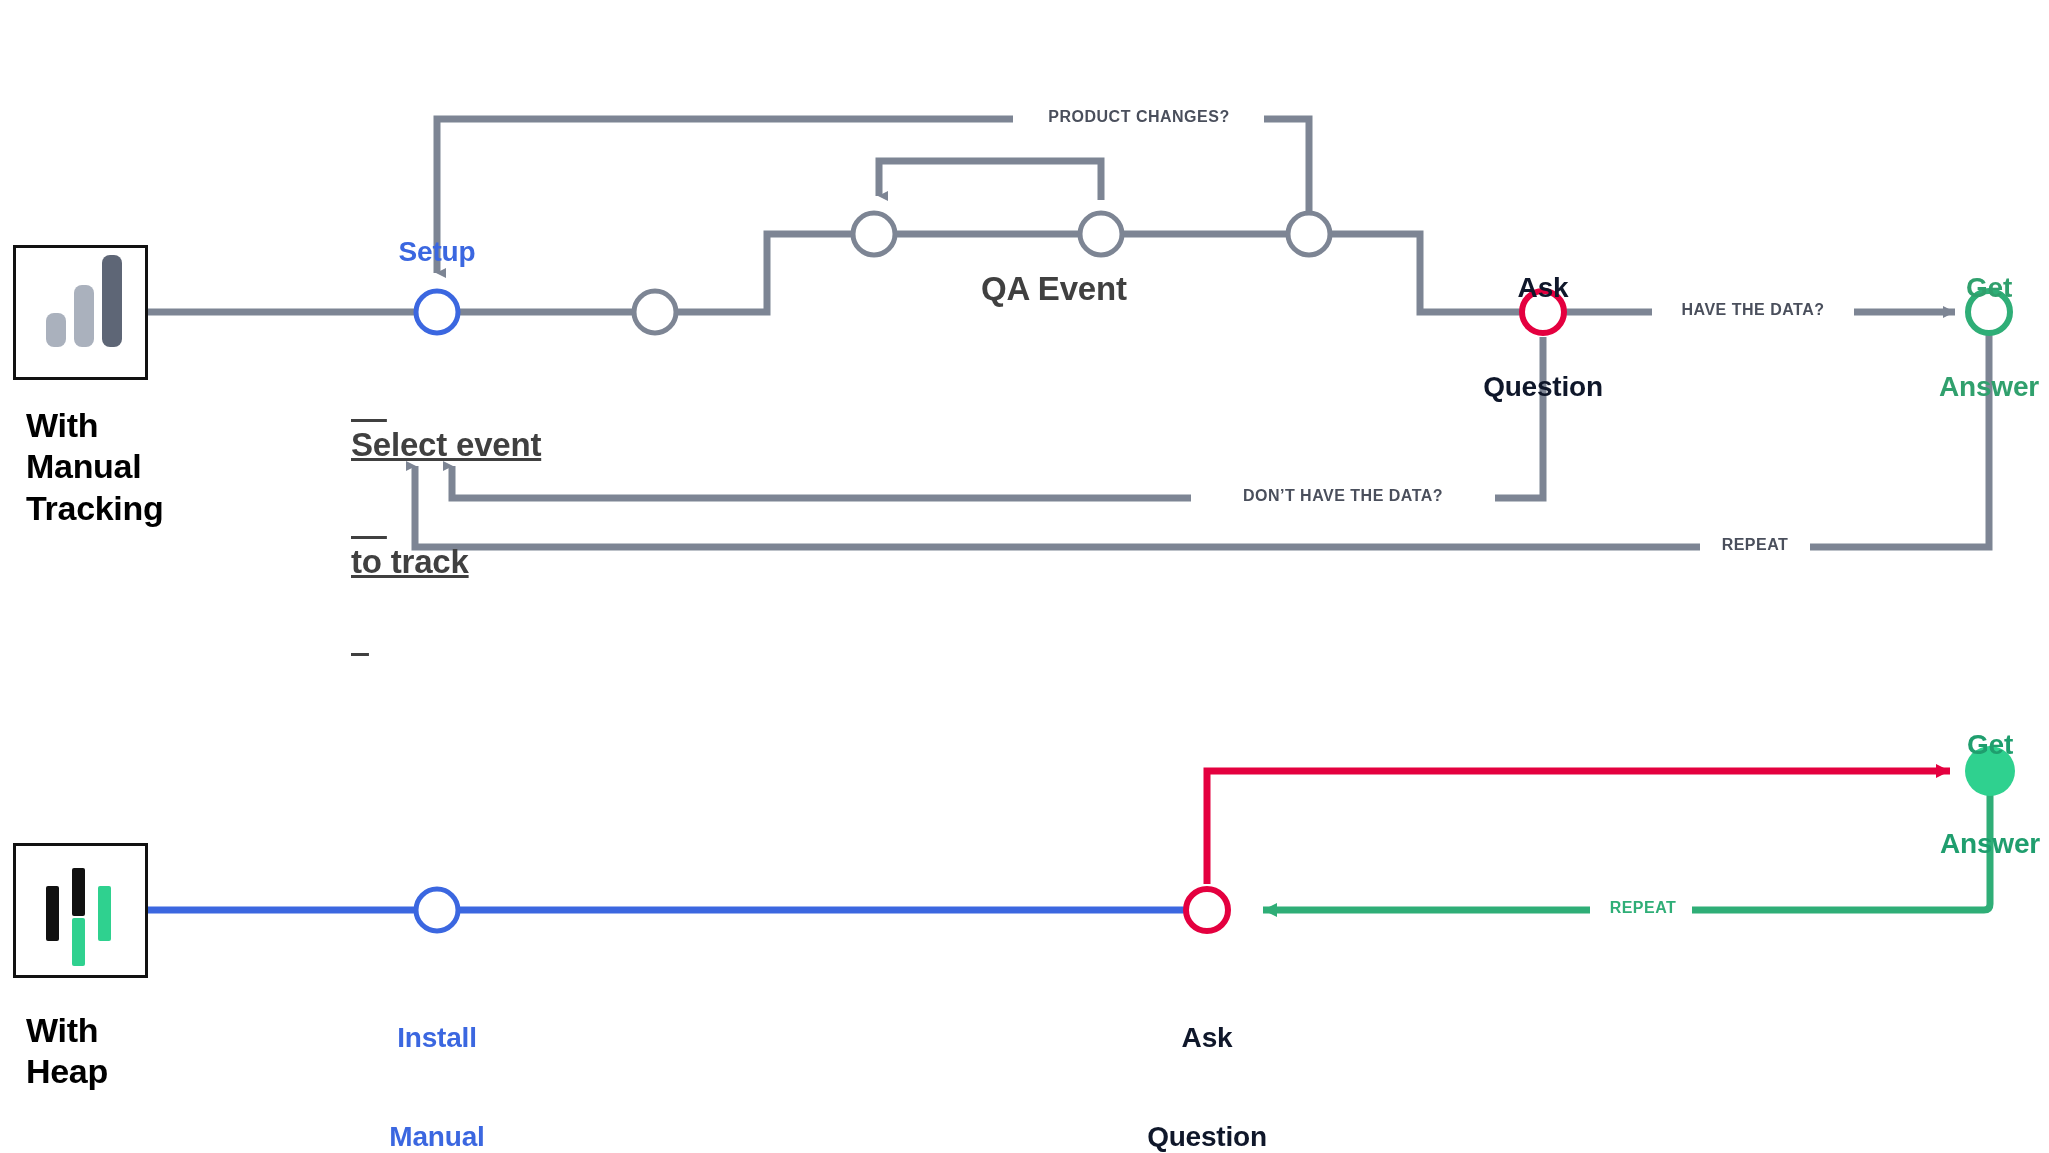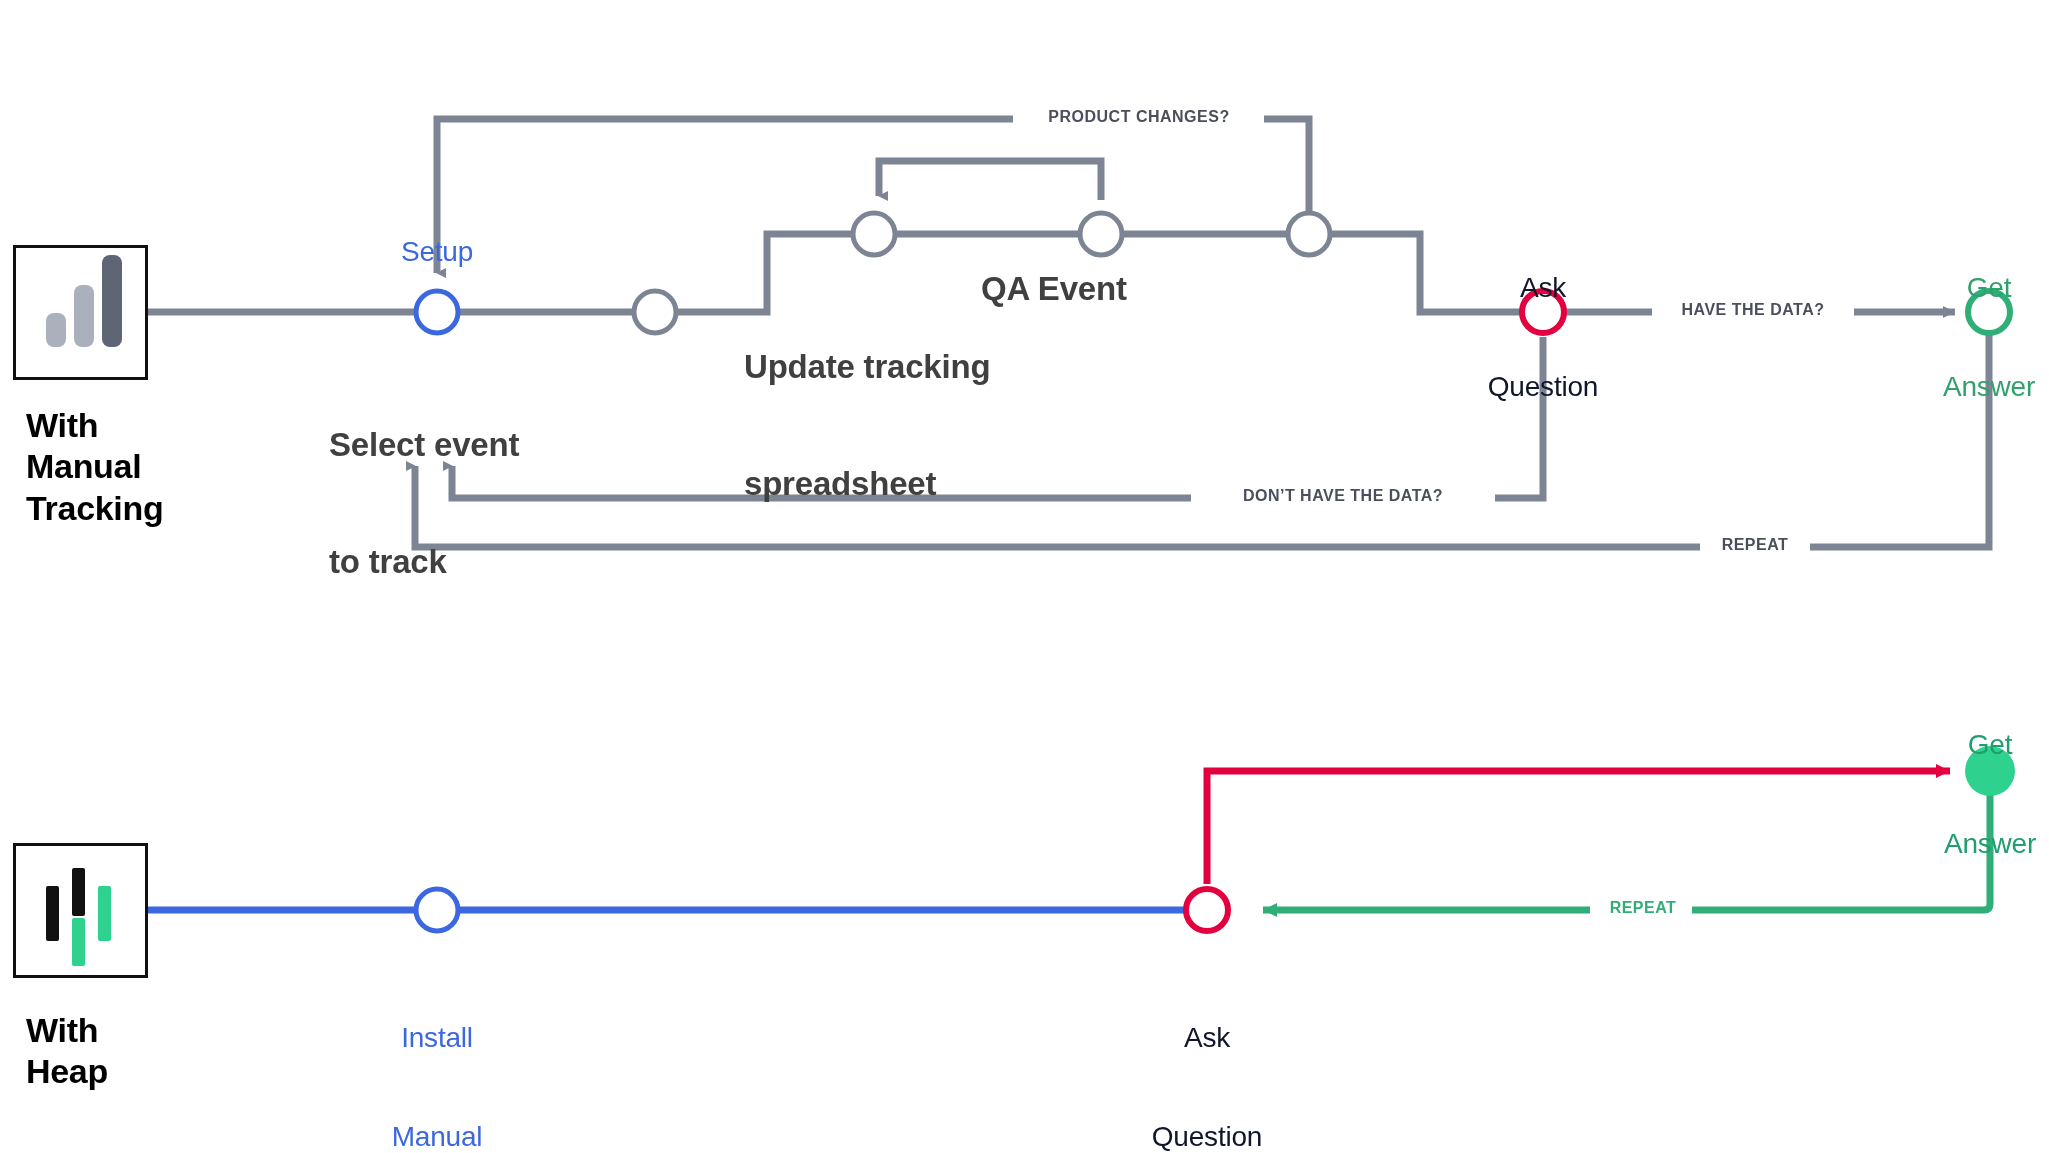--- a/index.html
+++ b/index.html
@@ -33,21 +33,21 @@
   
   .node-sub {
     color: #404040;
     font-size: 33px;
     font-weight: 700;
     letter-spacing: -0.2px;
   }
   
   .node-top {
     font-size: 28px;
-    font-weight: 400;
+    font-weight: 700;
     text-align: center;
     letter-spacing: -0.2px;
   }
   .node-top.blue  { color: #3b67e0; }
   .node-top.red   { color: #0f172a; }
   .node-top.green { color: #30a06d; }
   .node-top.green-b { color: #1f9e6e; }
 
   
   .edge-lbl {
@@ -178,30 +178,26 @@
     <div class="bar" style="left:82px; top:40px; width:13px; height:55px; background:#2fd18f; border-radius:2px;"></div>
   </div>
 
   <div class="col-caption" style="left:26px; top:1010px; width:220px;">
     <div>With</div>
     <div>Heap</div>
   </div>
 
   <div class="lbl node-top blue" style="left:337px; top:235px; width:200px;">Setup</div>
 
-  <div class="lbl node-sub" style="left:329px; top:348px; width:200px;">
+  <div class="lbl node-sub" style="left:351px; top:348px; width:200px;text-decoration:underline;">
     <div>Select event</div>
     <div>to track</div>
   </div>
 
 
-  <div class="lbl node-sub" style="left:744px; top:270px; width:260px;">
-    <div>Update tracking</div>
-    <div>spreadsheet</div>
-  </div>
 
   <div class="lbl node-sub" style="left:981px; top:270px; width:240px;">QA Event</div>
 
 
   <div class="lbl node-top red" style="left:1443px; top:205px; width:200px;">
     <div>Ask</div>
     <div>Question</div>
   </div>
 
   <div class="lbl node-top green" style="left:1889px; top:205px; width:200px;">

